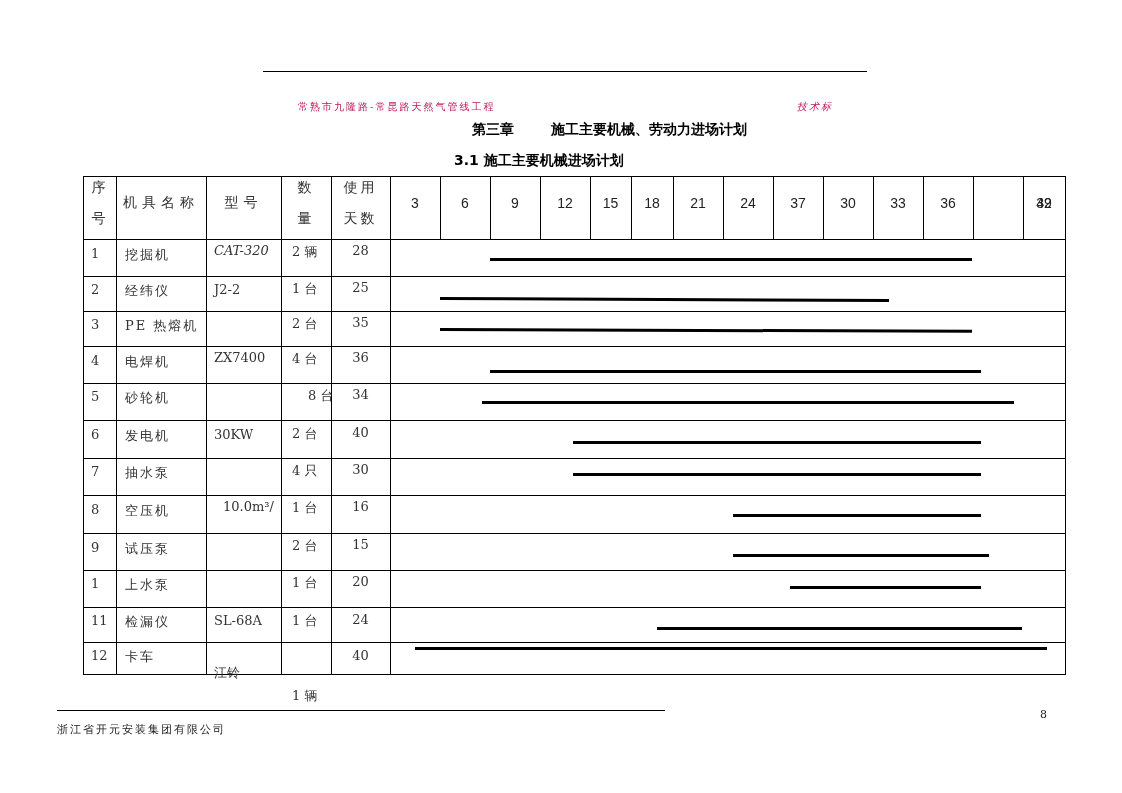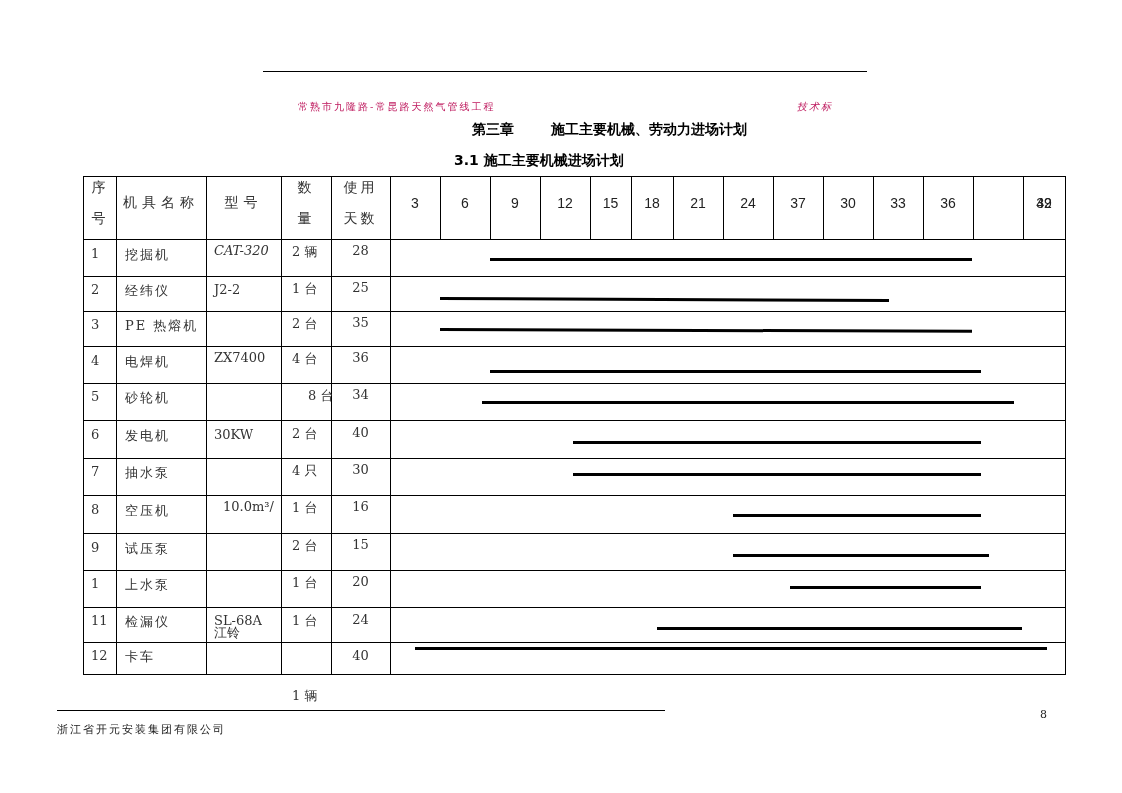--- a/index.html
+++ b/index.html
@@ -151,21 +151,21 @@
 <div class="cell" style="left:331px; top:574px; width:59px; text-align:center;">20</div>
 
 <div class="cell" style="left:91px; top:613px;">11</div>
 <div class="cell" style="left:125px; top:613px; letter-spacing:2px;">检漏仪</div>
 <div class="cell" style="left:214px; top:613px;">SL-68A</div>
 <div class="cell" style="left:292px; top:612px;">1 台</div>
 <div class="cell" style="left:331px; top:612px; width:59px; text-align:center;">24</div>
 
 <div class="cell" style="left:91px; top:648px;">12</div>
 <div class="cell" style="left:125px; top:648px; letter-spacing:2px;">卡车</div>
-<div class="cell" style="left:214px; top:624px;">江铃</div>
+<div class="cell" style="left:214px; top:664px;">江铃</div>
 <div class="cell" style="left:292px; top:676px;margin-top:11px;">1 辆</div>
 <div class="cell" style="left:331px; top:648px; width:59px; text-align:center;">40</div>
 
 <div class="bar" style="left:490px; top:258px; width:482px;"></div>
 <div class="bar" style="left:440px; top:297px; width:449px; transform:rotate(0.25deg); transform-origin:left center;"></div>
 <div class="bar" style="left:440px; top:328px; width:532px; transform:rotate(0.2deg); transform-origin:left center;"></div>
 <div class="bar" style="left:490px; top:370px; width:491px;"></div>
 <div class="bar" style="left:482px; top:401px; width:532px;"></div>
 <div class="bar" style="left:573px; top:441px; width:408px;"></div>
 <div class="bar" style="left:573px; top:473px; width:408px;"></div>

